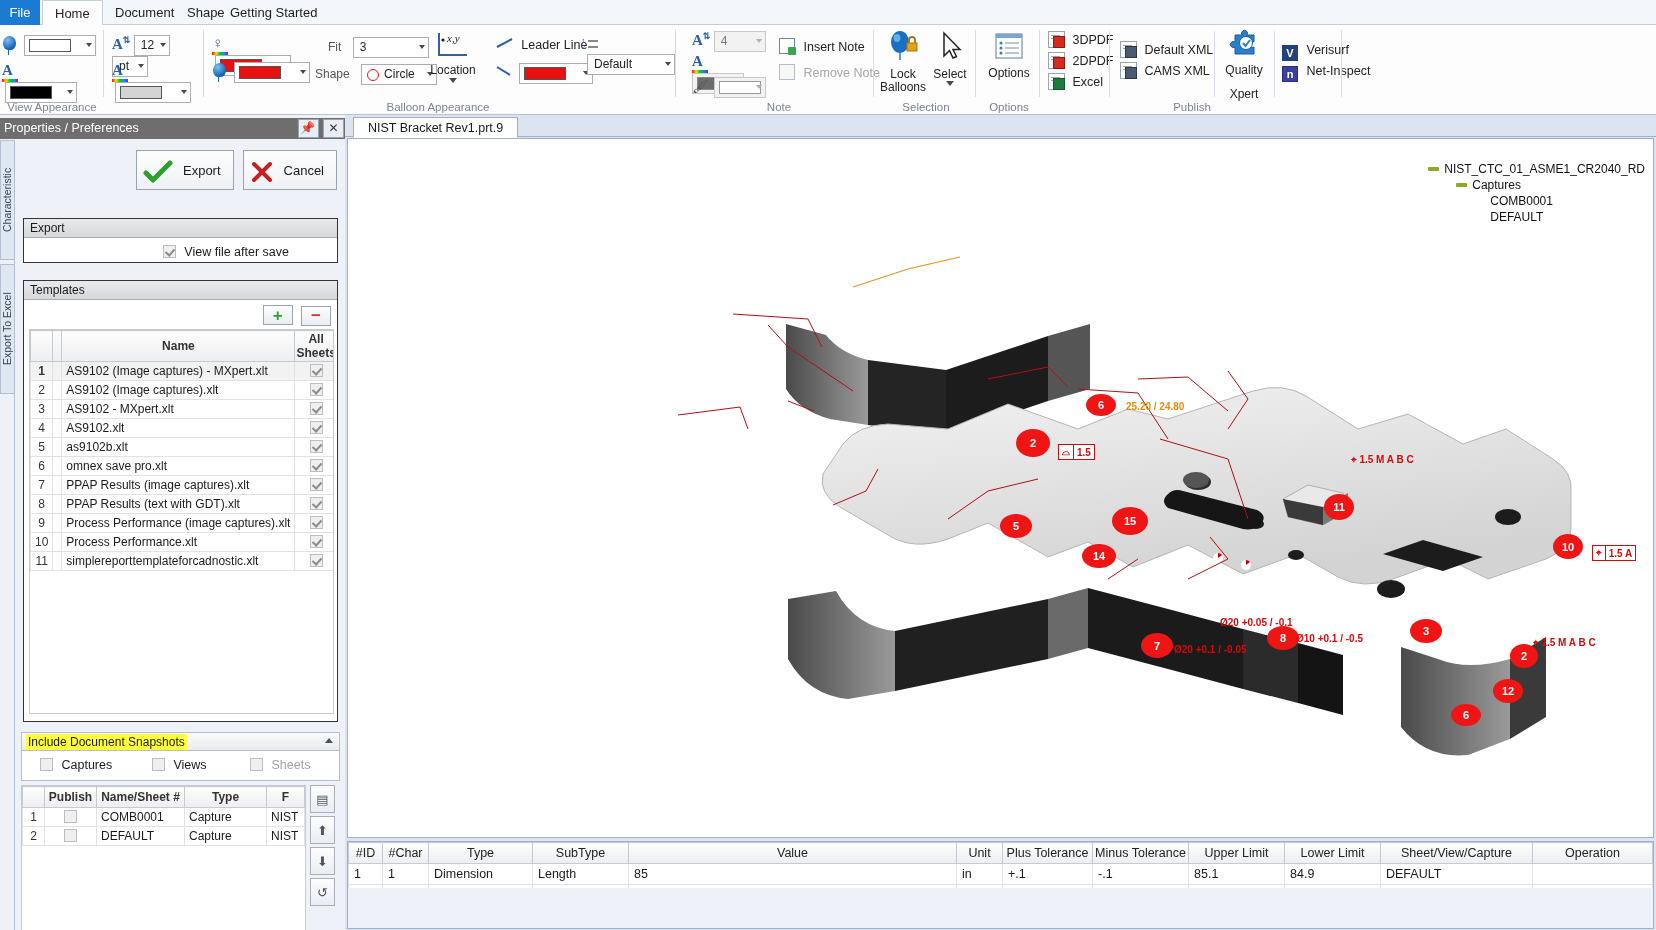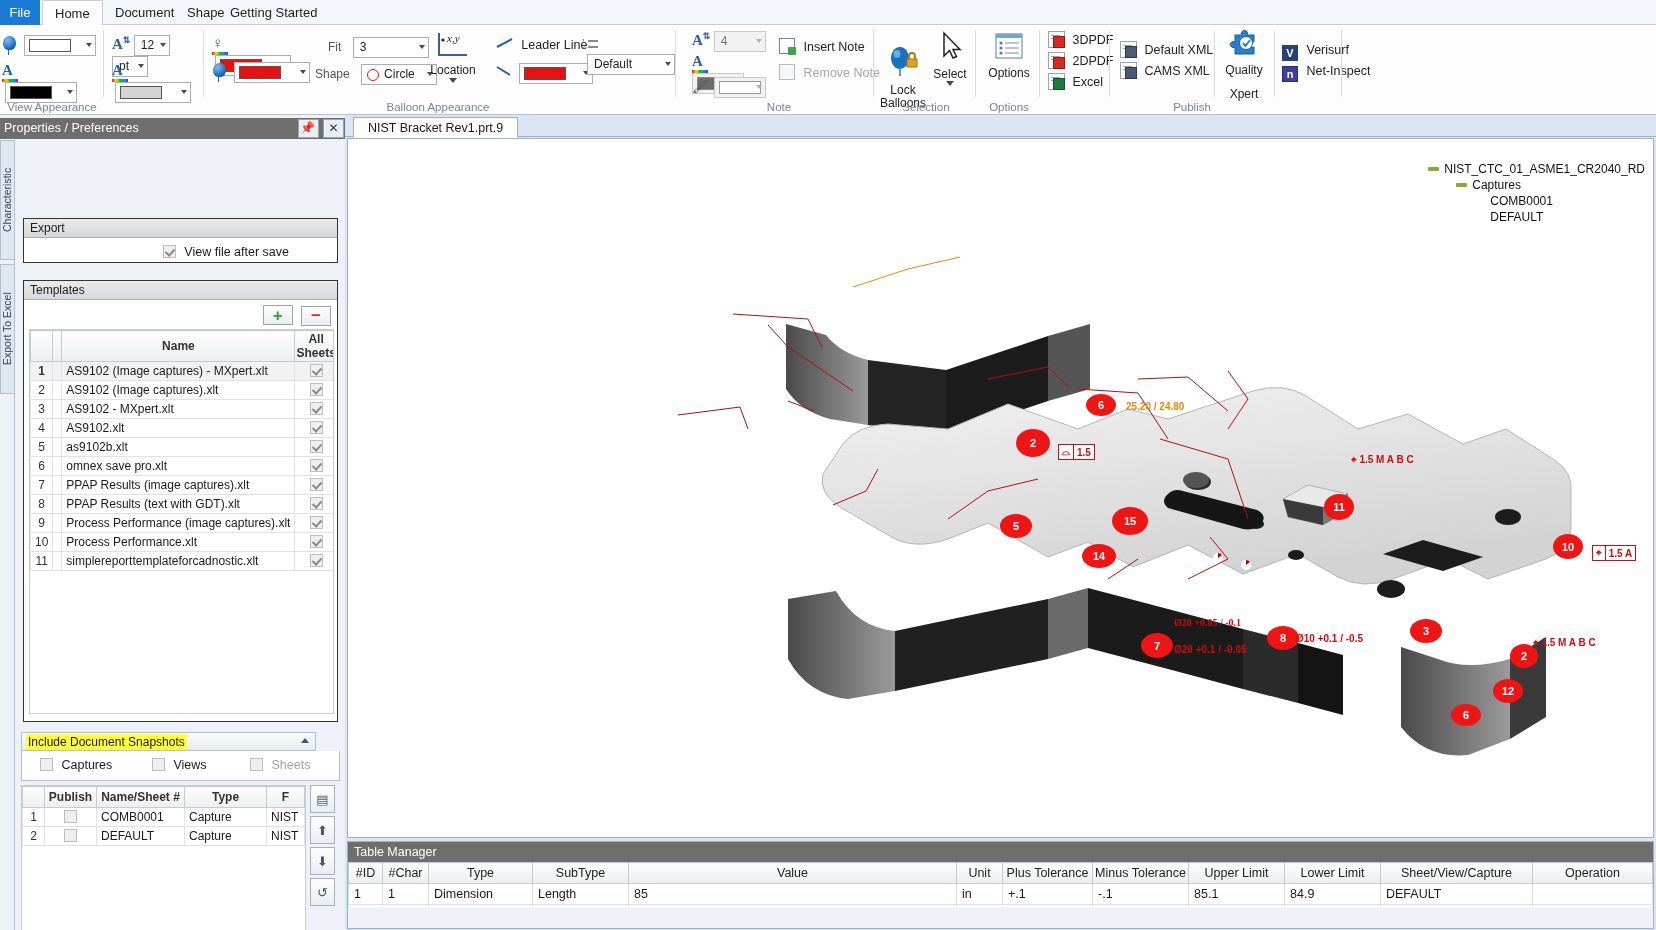--- a/index.html
+++ b/index.html
@@ -285,21 +285,21 @@
         <span class="smitem dis">
           <span class="smicon" style="border:1px solid #b5bcc6;background:#f6f6f6;display:inline-block;"></span>
           <span>Remove Note</span>
         </span>
       </div>
       <div class="glabel">Note</div>
       <div class="gsep"></div>
     </div>
 
     <div class="rgroup" style="left:876px;width:100px;">
-      <div class="bigbtn" style="left:4px;top:20px;width:46px;">
+      <div class="bigbtn" style="left:4px;top:4px;width:46px;">
         <svg width="34" height="34" viewBox="0 0 34 34">
           <ellipse cx="14" cy="13" rx="9" ry="11" fill="#1b6fc0"></ellipse>
           <ellipse cx="11" cy="9" rx="3.4" ry="4" fill="#6fc0f0" opacity=".8"></ellipse>
           <line x1="14" y1="24" x2="14" y2="31" stroke="#1b6fc0" stroke-width="1.4"></line>
           <rect x="21" y="14" width="10" height="8" fill="#e3a01b" stroke="#a8740c"></rect>
           <path d="M23 14 v-3 a3 3 0 0 1 6 0 v3" fill="none" stroke="#a8740c" stroke-width="1.8"></path>
         </svg>
         <span class="cap">Lock</span>
         <span class="cap" style="margin-top:0;">Balloons</span>
       </div>
@@ -399,20 +399,34 @@
     </span>
   </div>
 
   <div id="vtabs">
     <div class="vtab" style="top:0;height:120px;">Characteristic</div>
     <div class="vtab" style="top:124px;height:130px;">Export To Excel</div>
   </div>
 
   <div id="lp-body">
 
+    <div style="position:absolute;right:8px;top:10px;">
+      <span class="pbtn">
+        <svg class="g" width="30" height="24" viewBox="0 0 30 24">
+          <path d="M3 13 L10 20 L27 3" stroke="#2f9e2f" stroke-width="5" fill="none" stroke-linecap="round" stroke-linejoin="round"></path>
+        </svg>
+        <span>Export</span>
+      </span>
+      <span class="pbtn" style="margin-left:6px;">
+        <svg class="g" width="24" height="24" viewBox="0 0 24 24">
+          <path d="M4 4 L20 20 M20 4 L4 20" stroke="#c42020" stroke-width="4" stroke-linecap="round"></path>
+        </svg>
+        <span>Cancel</span>
+      </span>
+    </div>
 
     <div class="sect" style="position:absolute;left:8px;top:78px;width:315px;height:45px;">
       <div class="secthdr">Export</div>
       <div style="position:absolute;right:48px;top:26px;font-size:12.5px;">
         <span class="cbx gray on"></span>
         <span>View file after save</span>
       </div>
     </div>
 
     <div class="sect" style="position:absolute;left:8px;top:140px;width:315px;height:442px;">
@@ -496,21 +510,21 @@
                 <td class="num">11</td>
                 <td></td>
                 <td style="font-weight:normal;">simplereporttemplateforcadnostic.xlt</td>
                 <td style="text-align:center;"><span class="cbx gray on" style="margin:0;"></span></td>
               </tr>
             </tbody>
         </table>
       </div>
     </div>
 
-    <div class="acchdr" style="position:absolute;left:6px;top:592px;width:295px;">
+    <div class="acchdr" style="position:absolute;left:6px;top:592px;width:319px;">
       <span class="hl">Include Document Snapshots</span>
       <span class="chev"></span>
     </div>
     <div style="position:absolute;left:6px;top:611px;width:319px;height:30px;background:#fff;border:1px solid #b4bfcd;border-top:none;">
       <span style="position:absolute;left:18px;top:7px;font-size:12.5px;">
         <span class="cbx gray"></span>
         <span>Captures</span>
       </span>
       <span style="position:absolute;left:130px;top:7px;font-size:12.5px;">
         <span class="cbx gray"></span>
@@ -715,31 +729,30 @@
           <span>⌓</span>
           <span>1.5</span>
         </div>
         <div class="fcf" style="left: 1244px; top: 406px;">
           <span>⌖</span>
           <span>1.5 A</span>
         </div>
       </div>
     <div id="dimtexts">
         <div class="dimtxt amber" style="left: 778px; top: 262px;">25.20 / 24.80</div>
-        <div class="dimtxt" style="left: 826px; top: 478px; font-family: Liberation Serif, serif;">Ø20 +0.05 / -0.1</div>
+        <div class="dimtxt" style="left: 872px; top: 478px;">Ø20 +0.05 / -0.1</div>
         <div class="dimtxt" style="left: 826px; top: 505px;">Ø20 +0.1 / -0.05</div>
         <div class="dimtxt" style="left: 948px; top: 494px;">Ø10 +0.1 / -0.5</div>
         <div class="dimtxt" style="left: 1003px; top: 315px;">⌖ 1.5 M A B C</div>
         <div class="dimtxt" style="left: 1185px; top: 498px;">⌖ 1.5 M A B C</div>
       </div>
 
   </div>
 
   <div id="tablemgr">
-    <div id="tm-title">Table Manager</div>
     <div style="height:46px;overflow:hidden;">
       <table class="ctab">
         <colgroup>
           <col style="width:34px">
             <col style="width:46px">
             <col style="width:104px">
             <col style="width:96px">
           <col>
             <col style="width:46px">
             <col style="width:90px">

